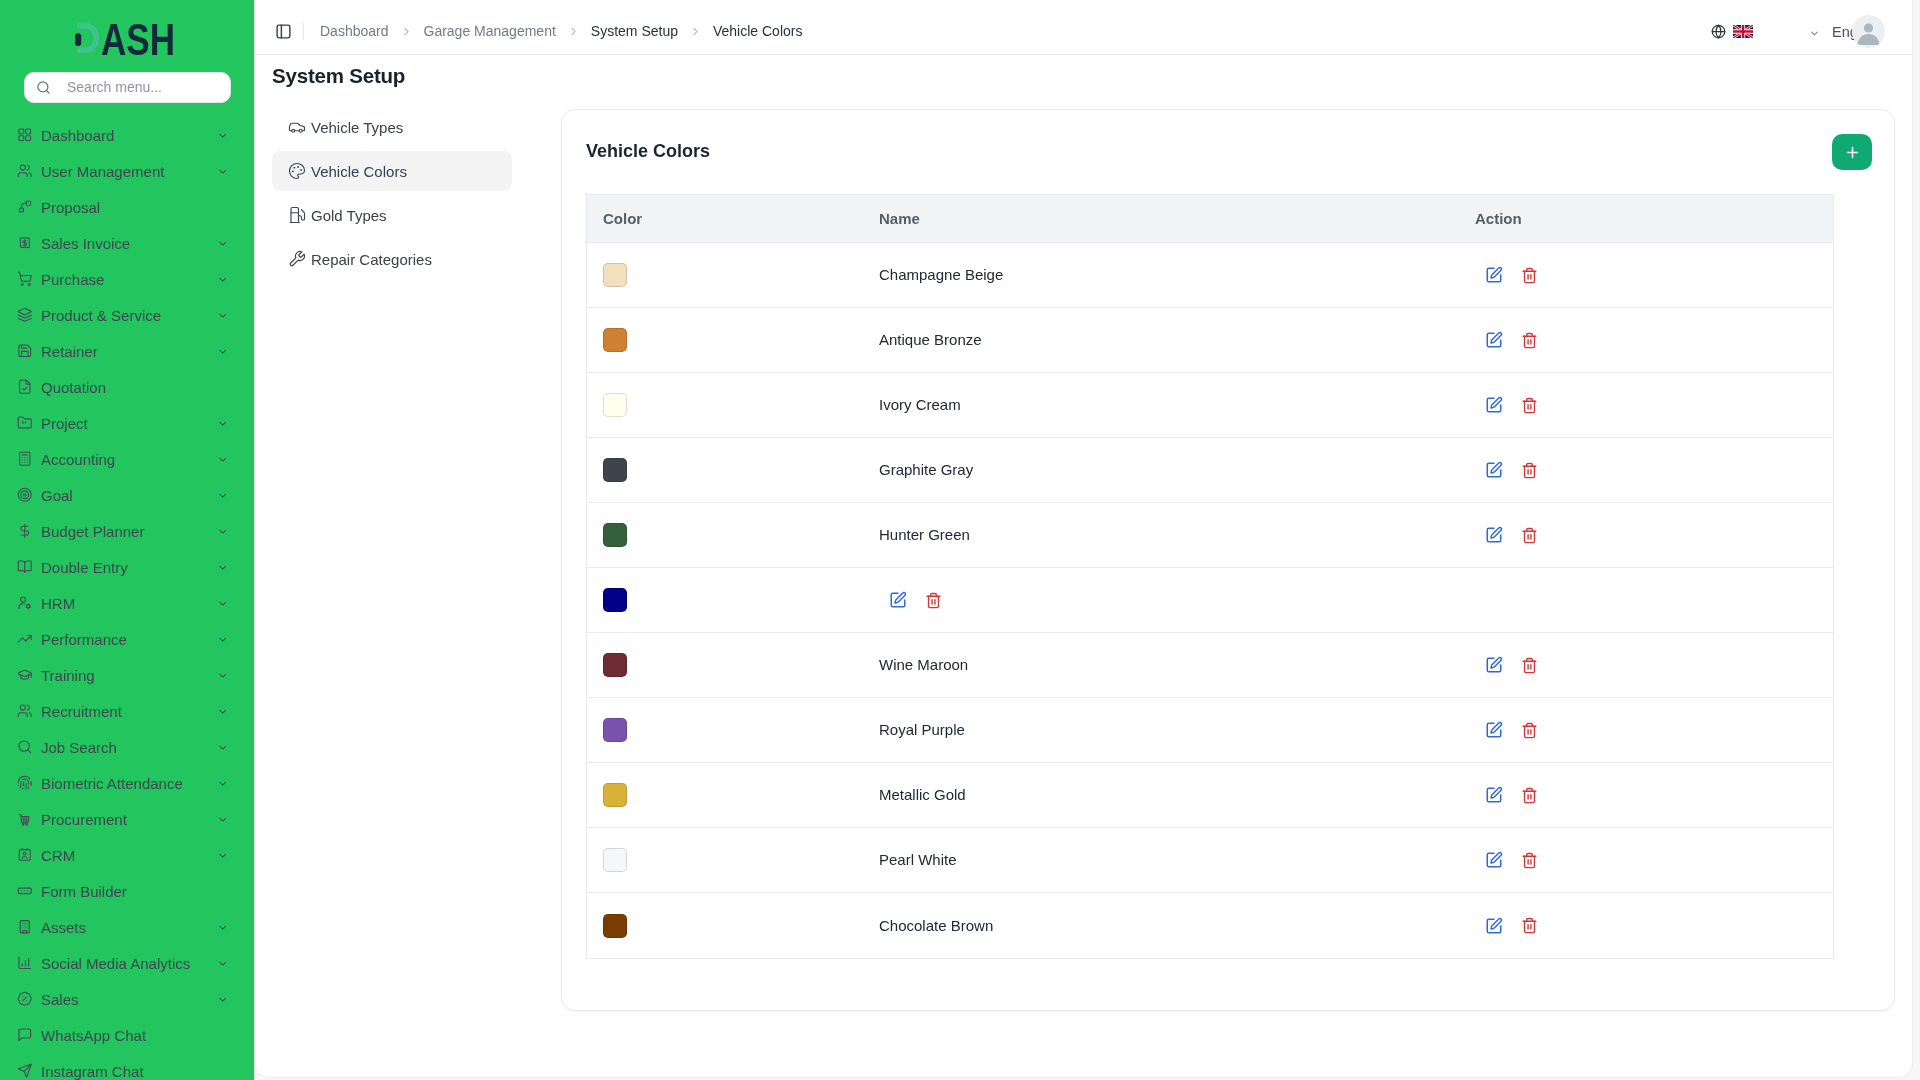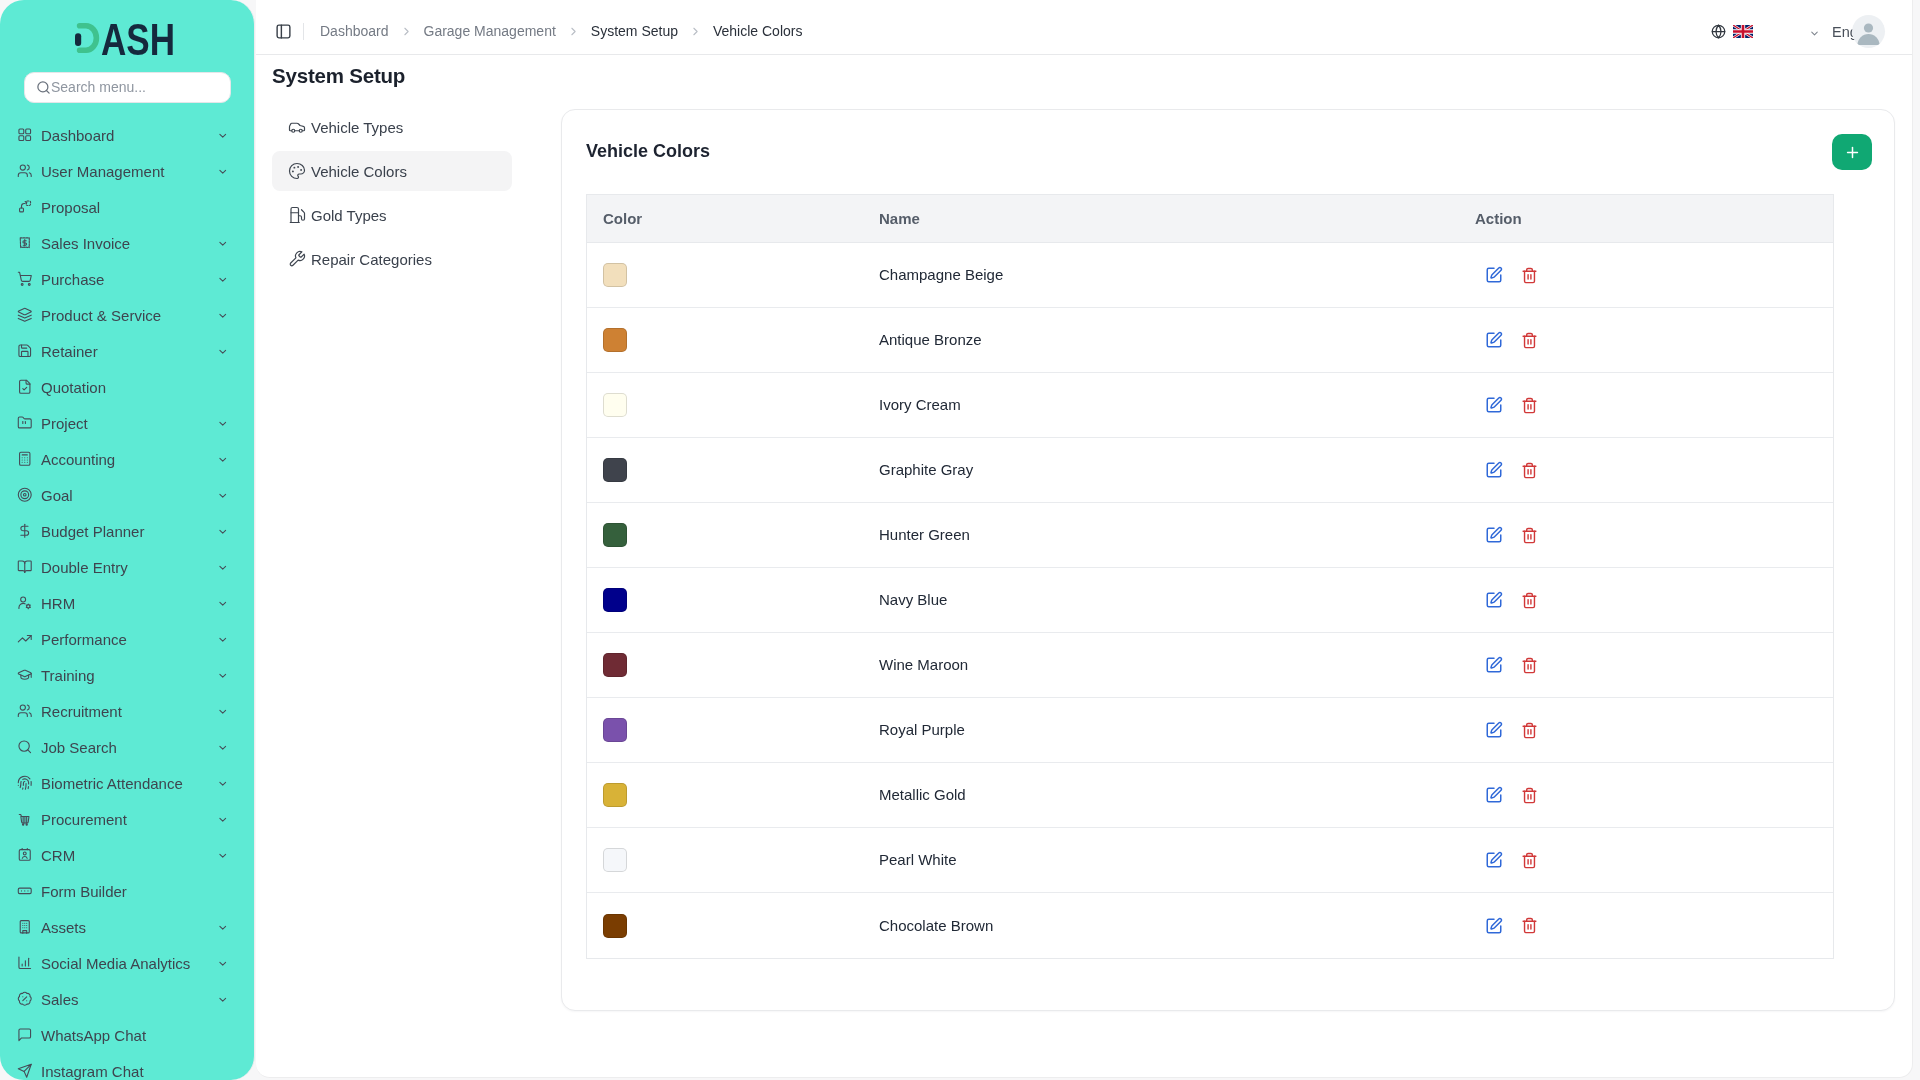--- a/index.html
+++ b/index.html
@@ -1,23 +1,23 @@
 <!DOCTYPE html>
 <html><head>
 <meta charset="utf-8">
 <style>
   * { margin:0; padding:0; box-sizing:border-box; }
   html,body { width:1920px; height:1080px; overflow:hidden; }
   body { background:#f7f7f8; font-family:"Liberation Sans", sans-serif; position:relative; }
   .abs { position:absolute; }
   svg { display:block; }
   
-  #sidebar { position:absolute; left:0; top:0; width:255px; height:1080px; background:#5eead4; border-right:1px solid #ececee;border-radius:24px; }
+  #sidebar { position:absolute; left:0; top:0; width:255px; height:1080px; background:#22c55e; border-right:1px solid #ececee; }
   #search { position:absolute; left:24px; top:72px; width:207px; height:30.5px; border:1px solid #e4e6e9; border-radius:10px; display:flex; align-items:center; padding-left:11px; background:#fff; }
-  #search span { color:#8f96a0; font-size:14px; margin-left:0; }
+  #search span { color:#8f96a0; font-size:14px; margin-left:16px; }
   #nav { position:absolute; left:0; top:117px; width:255px; }
   .nitem { height:36px; display:flex; align-items:center; padding-left:17px; position:relative; color:#3e454f; }
   .nitem .ic { width:15.5px; height:15.5px; color:#454c57; flex:0 0 15.5px; }
   .nitem .tx { font-size:15px; margin-left:8.5px; white-space:nowrap; }
   .nitem .ch { position:absolute; left:217px; top:50%; margin-top:-5.5px; width:11.5px; height:11.5px; color:#454c56; }
   
   #main { position:absolute; left:256px; top:0; width:1657px; height:1078px; background:#fff; border-radius:0 0 14px 14px; border-right:1px solid #ededee; border-bottom:1px solid #ededee; }
   #topbar { position:absolute; left:0; top:0; width:1656px; height:55px; border-bottom:1px solid #e8e9eb; }
   .crumb-sep { width:13px; height:13px; color:#b9bec5; }
   
@@ -570,21 +570,20 @@
                 <path d="M8 6V4c0-1 1-2 2-2h4c1 0 2 1 2 2v2"></path>
                 <line x1="10" y1="11" x2="10" y2="17"></line>
                 <line x1="14" y1="11" x2="14" y2="17"></line>
               </svg>
             </div>
           </div>
       <div class="trow">
             <div class="c1">
               <div class="sw" style="background:#00008B;"></div>
             </div>
-            <div class="c2"><span class="nm">Navy Blue</span></div>
             <div class="c3">
               <svg class="act-e" viewBox="0 0 24 24" fill="none" stroke="currentColor" stroke-width="2" stroke-linecap="round" stroke-linejoin="round">
                 <path d="M12 3H5a2 2 0 0 0-2 2v14a2 2 0 0 0 2 2h14a2 2 0 0 0 2-2v-7"></path>
                 <path d="M18.375 2.625a2.121 2.121 0 1 1 3 3L12.362 14.64a2 2 0 0 1-.853.505l-2.873.84a.5.5 0 0 1-.62-.62l.84-2.873a2 2 0 0 1 .506-.852z"></path>
               </svg>
               <svg class="act-t" viewBox="0 0 24 24" fill="none" stroke="currentColor" stroke-width="2" stroke-linecap="round" stroke-linejoin="round">
                 <path d="M3 6h18"></path>
                 <path d="M19 6v14c0 1-1 2-2 2H7c-1 0-2-1-2-2V6"></path>
                 <path d="M8 6V4c0-1 1-2 2-2h4c1 0 2 1 2 2v2"></path>
                 <line x1="10" y1="11" x2="10" y2="17"></line>

